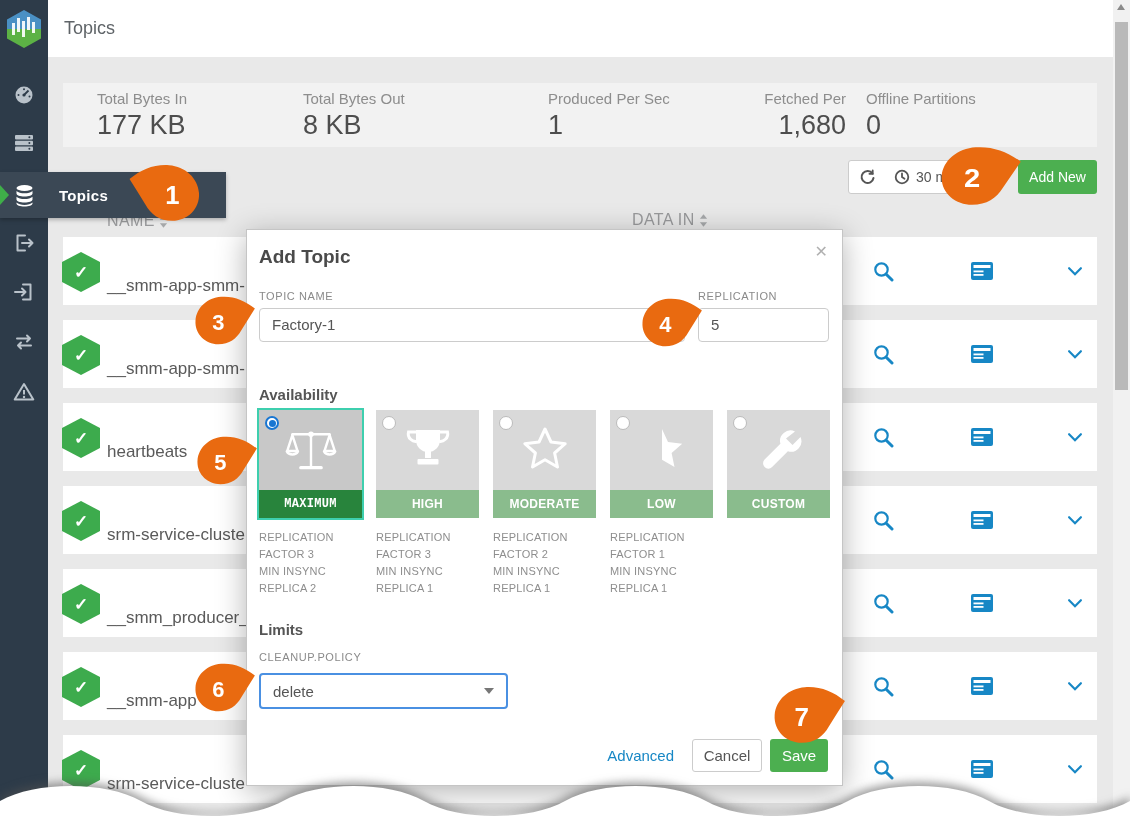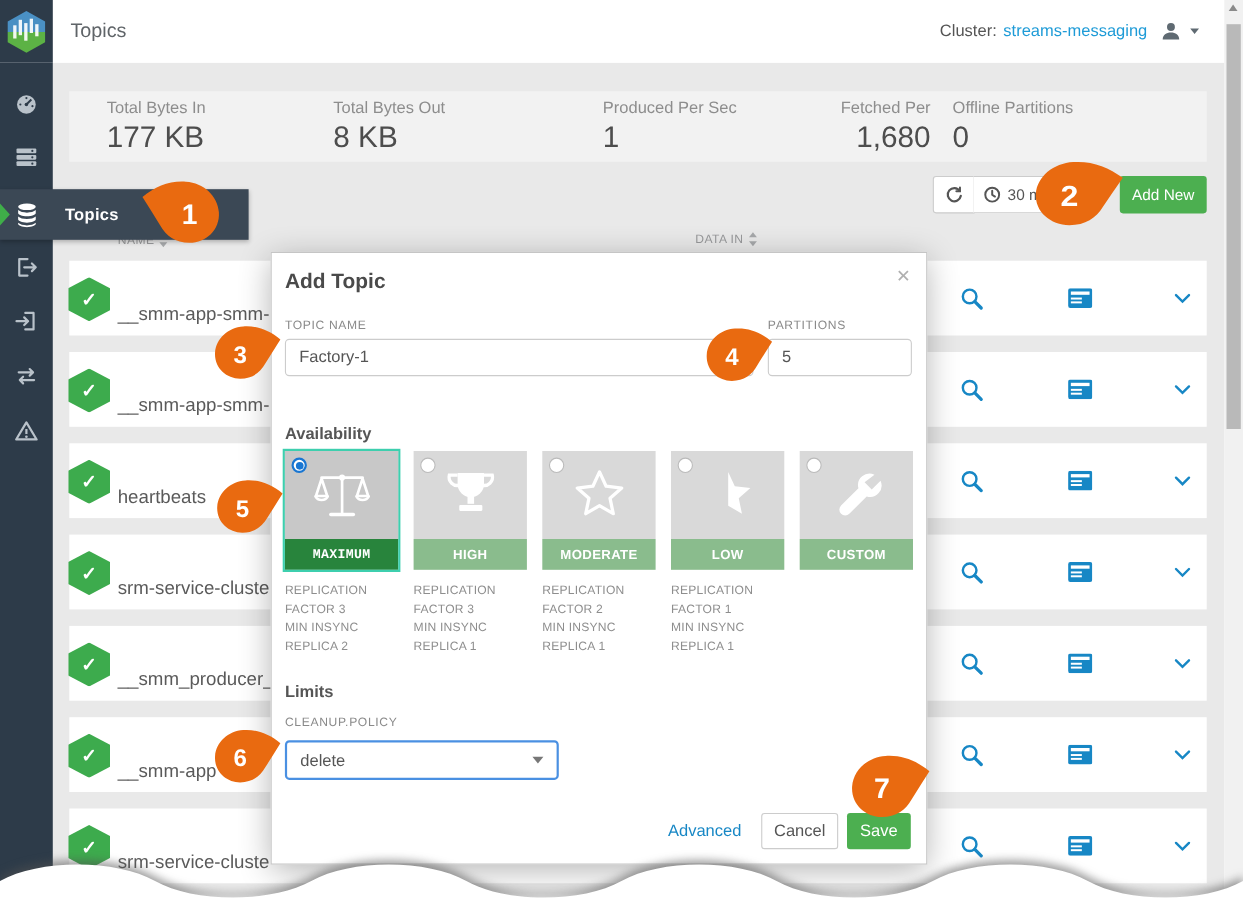--- a/index.html
+++ b/index.html
@@ -33,21 +33,21 @@
   .stat-value { font-size:27px; color:#4d4d4d; margin-top:3px; font-weight:400; }
   .stat-right { text-align:right; }
 
   
   .btn-plain { position:absolute; background:#fff; border:1px solid #ccc; display:flex; align-items:center; justify-content:center; color:#555; font-size:14px; z-index:1; }
   .refresh-btn { left:848px; top:160px; width:38px; height:34px; border-radius:3px 0 0 3px; }
   .time-btn { left:885px; top:160px; width:113px; height:34px; border-left:none; border-radius:0 3px 3px 0; gap:6px; justify-content:flex-start; padding-left:9px; }
   .add-new-btn { position:absolute; left:1018px; top:160px; width:79px; height:34px; background:#4caf50; color:#fff; border-radius:3px; display:flex; align-items:center; justify-content:center; font-size:14px; font-weight:500; z-index:1; }
 
   
-  .col-header { position:absolute; font-size:11px; color:#98999b; letter-spacing:.4px; display:flex; align-items:center; gap:4px; z-index:1; }
+  .col-header { position:absolute; font-size:16px; color:#98999b; letter-spacing:.4px; display:flex; align-items:center; gap:4px; z-index:1; }
   .row { position:absolute; left:63px; width:1034px; height:68px; background:#fff; z-index:1; }
   .row-badge { position:absolute; left:-1px; top:15px; width:38px; height:40px; background:#3dab4d; clip-path:polygon(50% 0,100% 25%,100% 75%,50% 100%,0 75%,0 25%); display:flex; align-items:center; justify-content:center; color:#fff; font-size:17px; font-weight:700; }
   .row-name { position:absolute; left:44px; top:39px; font-size:17px; color:#5a5a5a; white-space:nowrap; }
   .row-ic { position:absolute; top:22px; width:24px; height:24px; display:flex; align-items:center; justify-content:center; }
   .ic-search { left:808px; } .ic-table { left:907px; } .ic-chev { left:1000px; }
 
   
   .modal { position:absolute; left:246px; top:229px; width:597px; height:557px; background:#fff; border:1px solid #c5c5c5; box-shadow:0 6px 28px rgba(0,0,0,.3); z-index:10; }
   .modal-title { position:absolute; left:12px; top:16px; font-size:19px; font-weight:700; color:#4a4a4a; }
   .modal-close { position:absolute; right:14px; top:14px; font-size:16px; color:#b0b0b0; line-height:1; }
@@ -96,29 +96,20 @@
         <g fill="#ffffff" opacity="0.92">
           <rect x="6" y="14" width="3" height="12"></rect>
           <rect x="11" y="9" width="3" height="14"></rect>
           <rect x="16" y="12" width="3" height="16"></rect>
           <rect x="21" y="8" width="3" height="13"></rect>
           <rect x="26" y="13" width="3" height="11"></rect>
         </g>
       </svg>
     </div>
     <div class="page-title">Topics</div>
-    <div class="cluster-area">
-      <span class="cluster-label">Cluster:</span>
-      <span class="cluster-name">streams-messaging</span>
-      <svg width="19" height="19" viewBox="0 0 19 19" style="margin-left:6px">
-        <circle cx="9.5" cy="5.5" r="3.6" fill="#5f6a72"></circle>
-        <path d="M2 17c0-4.4 3.3-6.4 7.5-6.4S17 12.6 17 17z" fill="#5f6a72"></path>
-      </svg>
-      <span class="caret-down"></span>
-    </div>
   </div>
 
   <div class="sidebar">
     <div class="side-item" style="top:14px">
       <svg width="22" height="22" viewBox="0 0 22 22">
         <circle cx="11" cy="11" r="8.5" fill="#b9c2ca"></circle>
         <circle cx="11" cy="11" r="1.6" fill="#2d3b49"></circle>
         <path d="M11 11 L15.5 6.5" stroke="#2d3b49" stroke-width="1.8"></path>
         <circle cx="5.5" cy="11" r="1" fill="#2d3b49"></circle>
           <circle cx="11" cy="5.2" r="1" fill="#2d3b49"></circle>
@@ -391,21 +382,21 @@
         </svg>
       </div>
   </div>
 
   <div class="modal">
     <div class="modal-title">Add Topic</div>
     <div class="modal-close">✕</div>
 
     <div class="fld-label" style="left:12px;top:60px">TOPIC NAME</div>
     <div class="inp" style="left:12px;top:78px;width:426px;line-height:32px">Factory-1</div>
-    <div class="fld-label" style="left:451px;top:60px">PARTITIONS</div>
+    <div class="fld-label" style="left:451px;top:60px">REPLICATION</div>
     <div class="inp" style="left:451px;top:78px;width:131px;line-height:32px">5</div>
 
     <div class="section-label" style="left:12px;top:156px">Availability</div>
 
     <div class="avail-card selected" style="left:12px">
       <div class="avail-body">
         <span class="radio checked"></span>
         <svg width="54" height="56" viewBox="-2 0 58 56" stroke="#fff" fill="none" stroke-width="2.6" stroke-linecap="round" stroke-linejoin="round">
           <path d="M7 11h40"></path>
             <circle cx="27" cy="11" r="3" fill="#fff" stroke="none"></circle>

